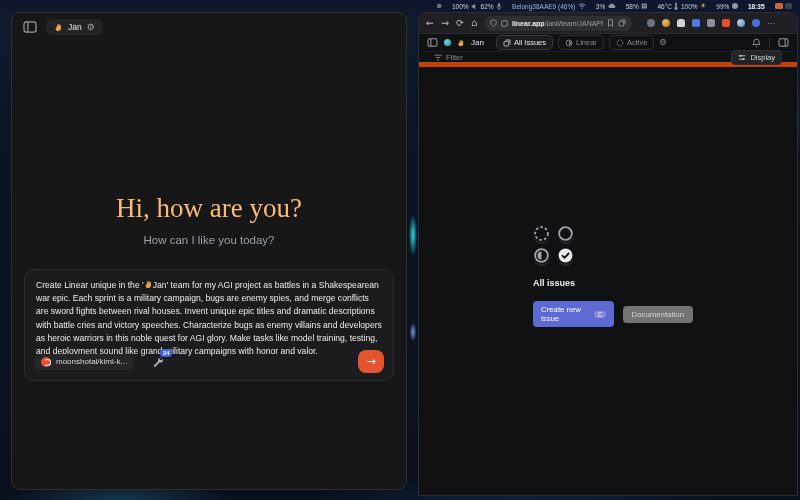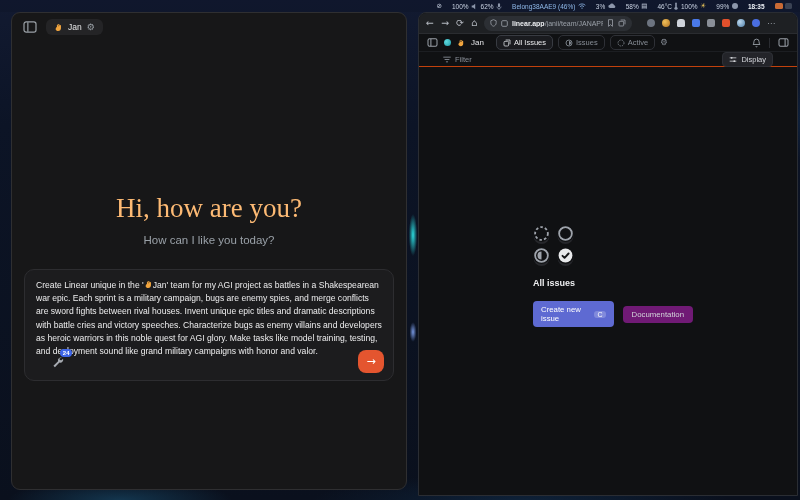--- a/index.html
+++ b/index.html
@@ -72,36 +72,36 @@
   .lin-header { height:18px; display:flex; align-items:center; gap:6px; padding:0 8px;
     border-bottom:1px solid #1c1e22; }
   .ws-dot { width:7px; height:7px; border-radius:50%; background:radial-gradient(circle at 35% 35%, #5fd9de, #1f9aa6); }
   .lin-team { font-size:8px; color:#e4e5e8; }
   .lin-tabs { display:flex; align-items:center; gap:5px; margin-left:6px; }
   .tab { display:flex; align-items:center; gap:3px; border:1px solid #2e3036; border-radius:5px;
     padding:2px 6px; font-size:7.5px; color:#878d96; background:transparent; }
   .tab.active { color:#e8e9eb; background:#1a1b1f; border-color:#383b42; }
   .lin-header-right { margin-left:auto; display:flex; align-items:center; gap:8px; color:#9aa0a8; }
   .vdiv { width:1px; height:10px; background:#2a2c31; }
-  .lin-filter { height:15px; display:flex; align-items:center; padding:0 24px; border-bottom:1px solid #c2410c; }
+  .lin-filter { height:15px; display:flex; align-items:center; padding:0 15px; border-bottom:5px solid #c2410c; }
   .filter-lbl { display:flex; align-items:center; gap:4px; font-size:7.5px; color:#8a8f98; }
   .display-btn { margin-left:auto; display:flex; align-items:center; gap:4px; font-size:7.5px;
     color:#d4d6db; background:#232429; border:1px solid #2e3036; border-radius:4px; padding:2px 6px; }
 
   .lin-main { flex:1; position:relative; }
   .empty { position:absolute; left:114px; top:158px; width:160px; }
   .st-grid { display:grid; grid-template-columns:17px 17px; gap:5px 7px; }
   .st-icon { width:17px; height:17px; border-radius:50%; box-shadow:0 2.5px 0 -0.5px #26272b; }
   .empty h2 { margin-top:14px; font-size:9px; color:#edeef0; font-weight:bold; }
   .empty .desc { margin-top:7px; font-size:7.8px; line-height:11px; color:#8a8f98; }
   .empty-btns { margin-top:13px; display:flex; align-items:center; gap:9px; }
   .btn-primary { display:flex; align-items:center; gap:4px; background:#5e6ad2; color:#fff;
     font-size:7.8px; border-radius:4px; padding:4px 8px; }
   .btn-primary .kbd { background:rgba(255,255,255,.22); border-radius:3px; padding:0 3px; font-size:7px; }
-  .btn-secondary { background:#701a75; color:#d2d5da; font-size:7.8px; border-radius:4px; padding:4px 9px; }
+  .btn-secondary { background:#737373; color:#d2d5da; font-size:7.8px; border-radius:4px; padding:4px 9px; }
 
   svg { display:block; }
 </style>
 </head>
 <body>
 
 <div id="stage">
 
   <div class="statusbar">
     <span class="sb-item">
@@ -190,20 +190,24 @@
         <p>How can I like you today?</p>
       </div>
 
       <div class="composer">
         <div class="prompt">
           <span>Create Linear unique in the '</span><span style="display:inline-block;vertical-align:-1px;"><svg width="9" height="9" viewBox="0 0 16 16">
                 <path d="M5.2 8.5V3.4a.9.9 0 0 1 1.8 0V7m0-4.4a.9.9 0 0 1 1.8 0V7m0-3.6a.9.9 0 0 1 1.8 0V7m0-2.4a.9.9 0 0 1 1.8 0v4.9c0 2.8-2 4.9-4.9 4.9-2.2 0-3.6-1-4.8-3.4L3.6 8.6a1 1 0 0 1 1.6-.9z" fill="#f0a43e"></path>
               </svg></span><span>Jan' team for my AGI project as battles in a Shakespearean war epic. Each sprint is a military campaign, bugs are enemy spies, and merge conflicts are sword fights between rival houses. Invent unique epic titles and dramatic descriptions with battle cries and victory speeches. Characterize bugs as enemy villains and developers as heroic warriors in this noble quest for AGI glory. Make tasks like model training, testing, and deployment sound like grand military campaigns with honor and valor.</span>
         </div>
         <div class="composer-row">
+          <span class="model-pill">
+            <span class="moonshot-dot"></span>
+            <span>moonshotai/kimi-k...</span>
+          </span>
           <span class="tools-wrap">
             <svg width="13" height="13" viewBox="0 0 16 16">
                 <path d="M13.4 3.2a3.6 3.6 0 0 0-4.7 4.4L3 13.2l1.8 1.8 5.6-5.7a3.6 3.6 0 0 0 4.4-4.7l-2 2-1.9-.5-.5-1.9z" fill="#a7abb2"></path>
               </svg>
             <span class="tools-badge">24</span>
           </span>
           <span class="send-btn">
             <span class="glyph">→</span>
           </span>
         </div>
@@ -275,21 +279,21 @@
               <rect x="1.5" y="3.5" width="7" height="7" rx="1.5" fill="none" stroke="#c9ccd1" stroke-width="1.3"></rect>
               <path d="M4 1.5h6.5V8" fill="none" stroke="#c9ccd1" stroke-width="1.3"></path>
             </svg>
           <span>All Issues</span>
         </span>
         <span class="tab">
           <svg width="8" height="8" viewBox="0 0 12 12">
               <circle cx="6" cy="6" r="4.5" fill="none" stroke="#878d96" stroke-width="1.3"></circle>
               <path d="M6 3a3 3 0 0 1 0 6z" fill="#878d96"></path>
             </svg>
-          <span>Issues</span>
+          <span>Linear</span>
         </span>
         <span class="tab">
           <svg width="8" height="8" viewBox="0 0 12 12">
               <circle cx="6" cy="6" r="4.5" fill="none" stroke="#878d96" stroke-width="1.3" stroke-dasharray="2 1.6"></circle>
             </svg>
           <span>Active</span>
         </span>
         <span class="gear glyph" style="font-size:8.5px;color:#878d96;">⚙</span>
       </span>
       <span class="lin-header-right">

